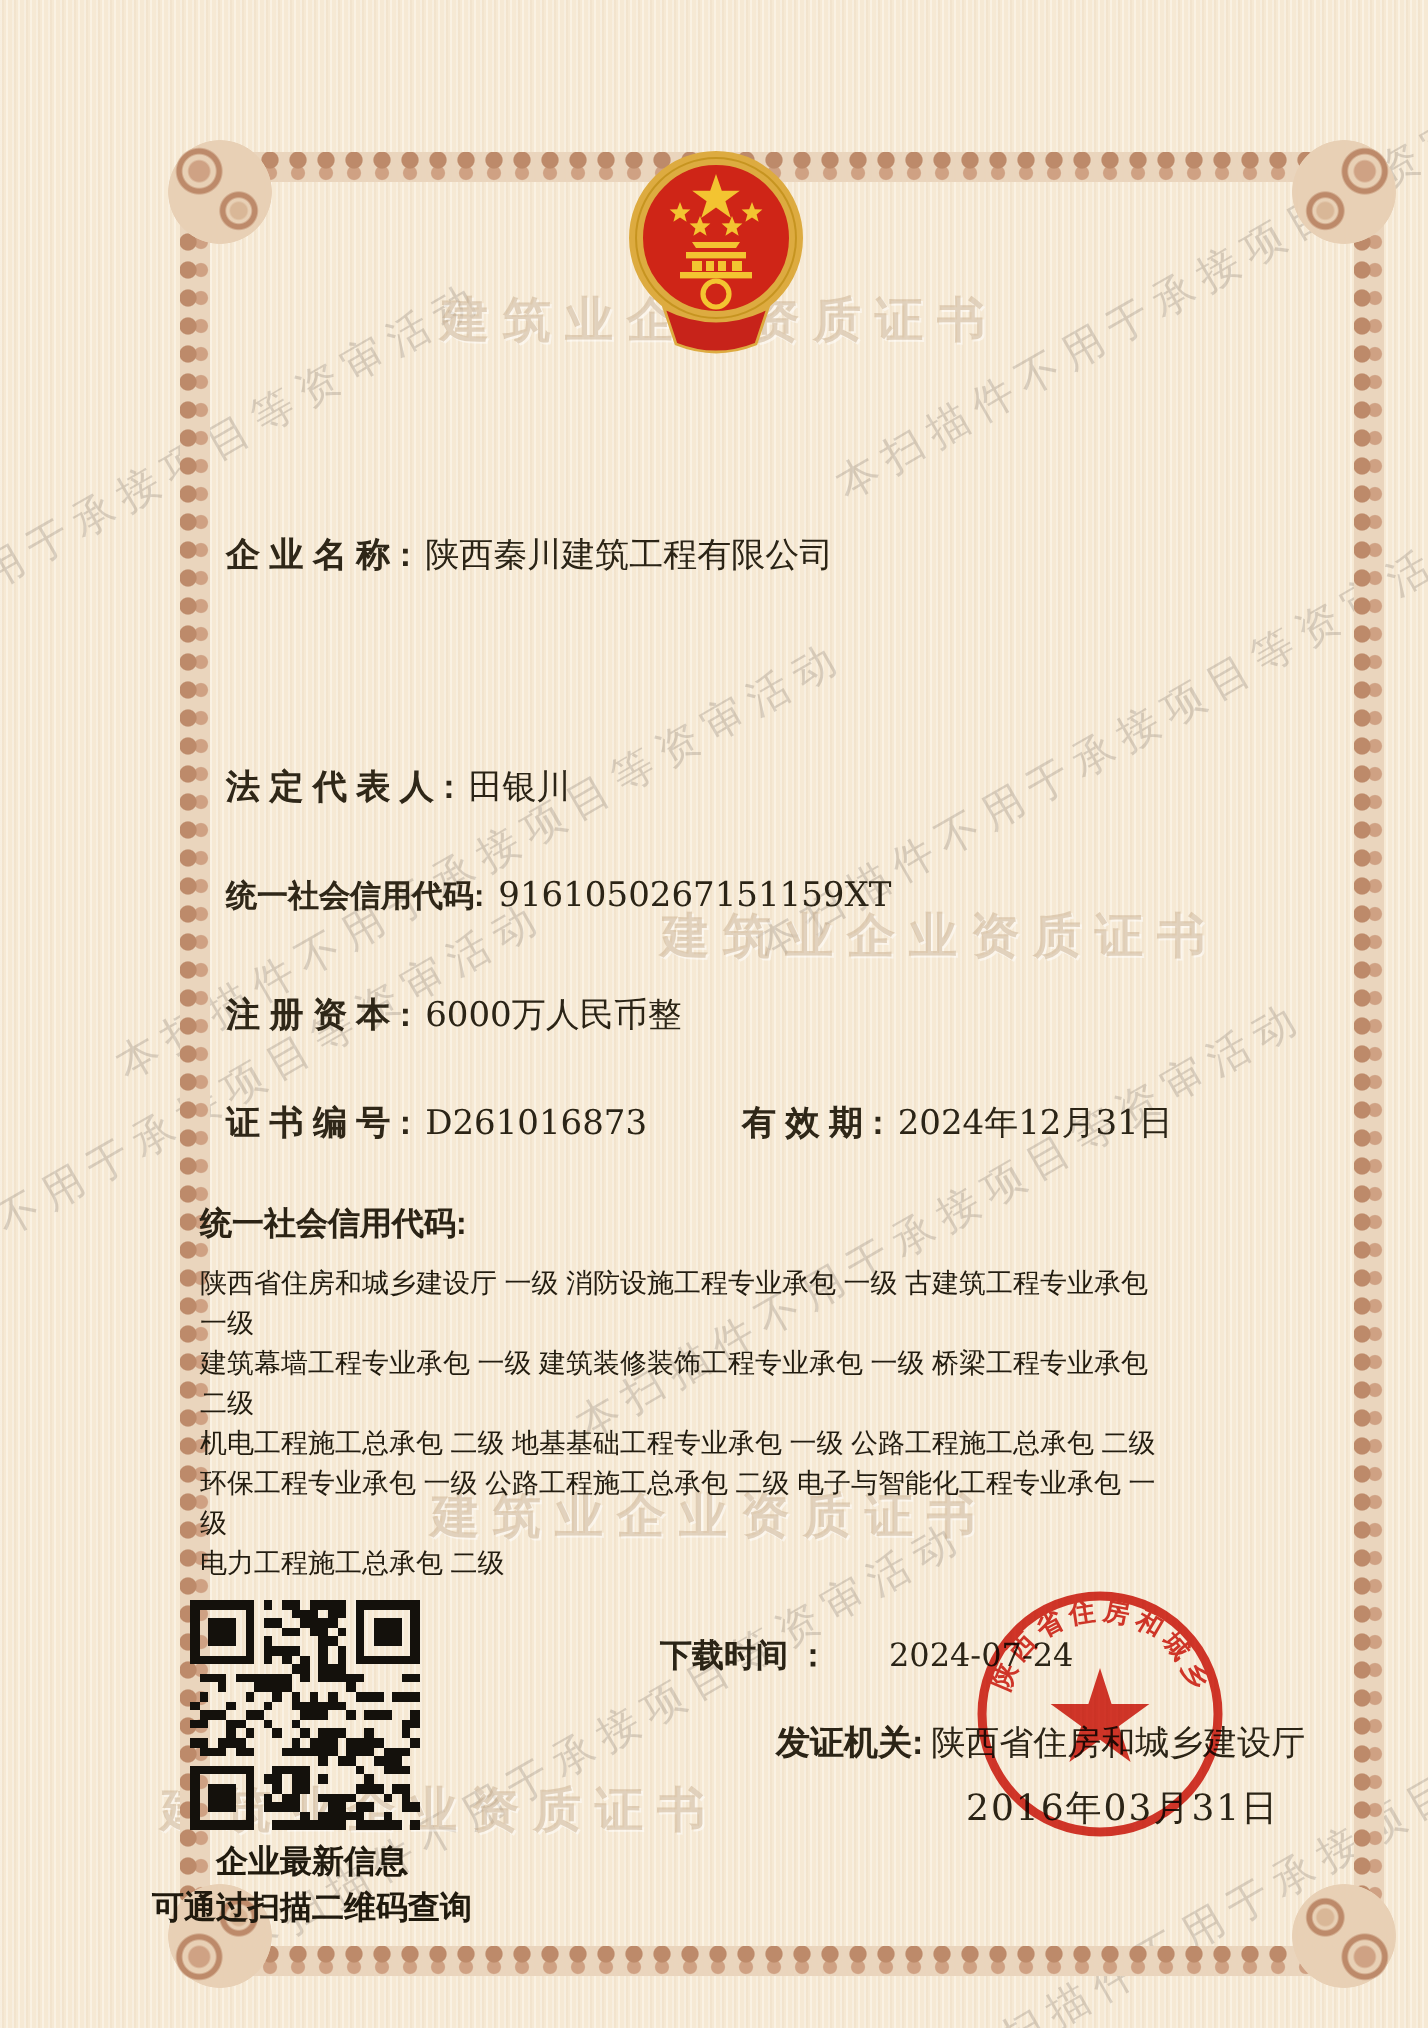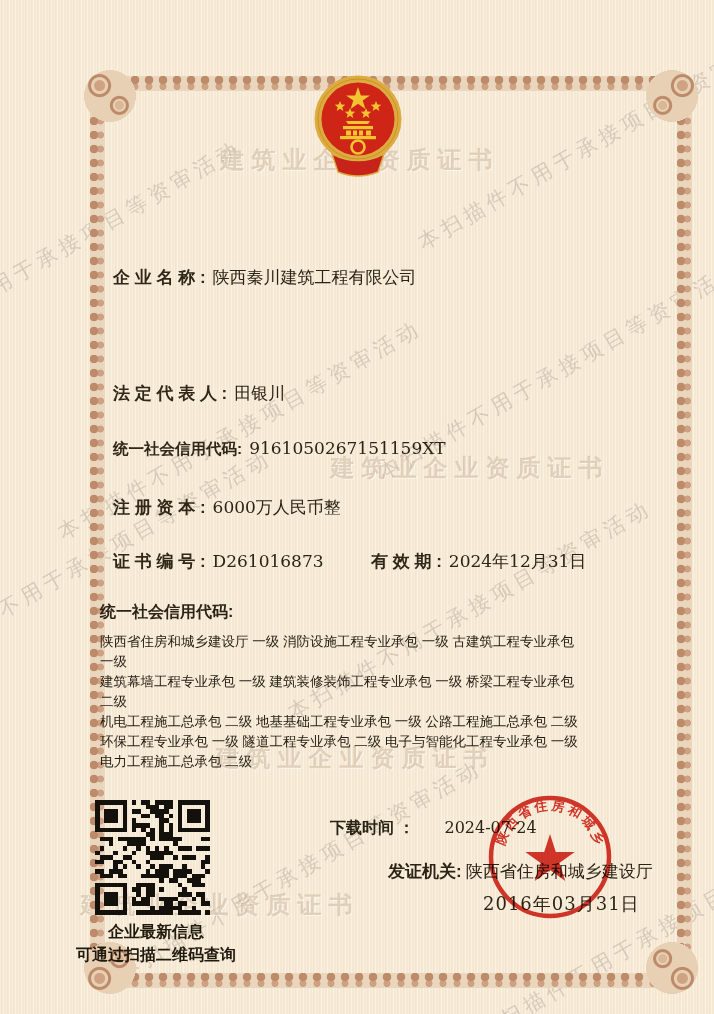--- a/index.html
+++ b/index.html
@@ -133,21 +133,21 @@
     <div class="row" style="top:550px">
       <span class="lbl">证 书 编 号 :</span><span class="val">D261016873</span>
       <span class="pair"><span class="lbl">有 效 期 :</span><span class="val">2024年12月31日</span></span>
     </div>
 
     <div class="qual-head">统一社会信用代码:</div>
     <div class="qual-lines">
       <div>陕西省住房和城乡建设厅 一级 消防设施工程专业承包 一级 古建筑工程专业承包 一级</div>
       <div>建筑幕墙工程专业承包 一级 建筑装修装饰工程专业承包 一级 桥梁工程专业承包 二级</div>
       <div>机电工程施工总承包 二级 地基基础工程专业承包 一级 公路工程施工总承包 二级</div>
-      <div>环保工程专业承包 一级 隧道工程专业承包 二级 电子与智能化工程专业承包 一级</div>
+      <div>环保工程专业承包 一级 公路工程施工总承包 二级 电子与智能化工程专业承包 一级</div>
       <div>电力工程施工总承包 二级</div>
     </div>
 
     <div class="qr">
         <i style="left:0.0px;top:0.0px"></i>
         <i style="left:4.6px;top:0.0px"></i>
         <i style="left:9.2px;top:0.0px"></i>
         <i style="left:13.8px;top:0.0px"></i>
         <i style="left:18.4px;top:0.0px"></i>
         <i style="left:23.0px;top:0.0px"></i>

